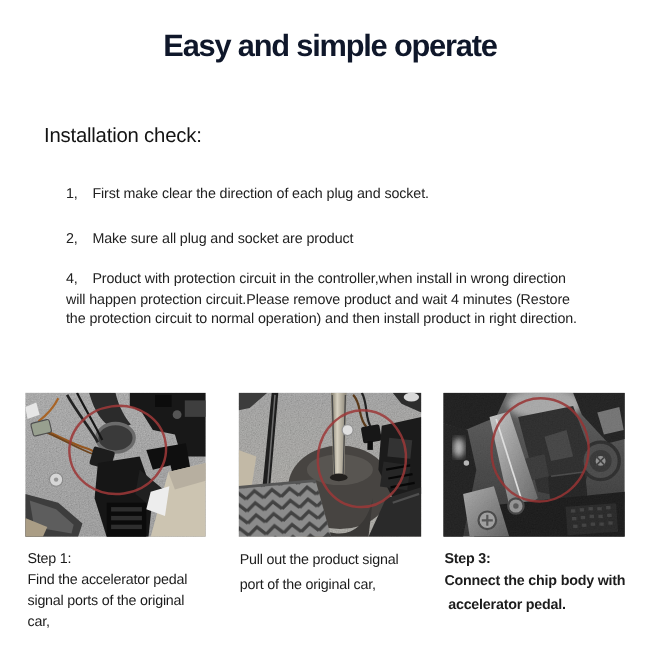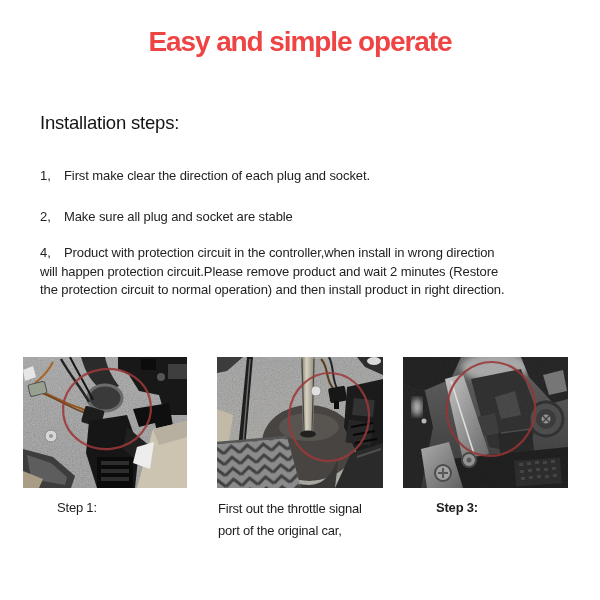--- a/index.html
+++ b/index.html
@@ -2,59 +2,59 @@
 <html><head>
 <meta charset="utf-8">
 <style>
   html,body{margin:0;padding:0;background:#fff;}
   .page{
     position:relative;width:600px;height:600px;background:#ffffff;
     font-family:"Liberation Sans",sans-serif;color:#1e1e1e;overflow:hidden;
   }
   .title{
     position:absolute;top:26px;left:0;width:600px;text-align:center;
-    font-size:28px;font-weight:700;letter-spacing:-1.1px;color:#ef4444;
+    font-size:28px;font-weight:700;letter-spacing:-1.1px;color:#0f172a;
   }
   .install-heading{
     position:absolute;left:40px;top:112px;font-size:18.5px;letter-spacing:-0.2px;
     color:#141414;font-weight:500;
   }
   .items{position:absolute;left:40px;top:149px;width:556px;font-size:13px;letter-spacing:-0.1px;color:#222;}
-  .item{line-height:28px;}
+  .item{line-height:28px;margin-left:20px;}
   .item.tight{line-height:18.5px;margin-top:9px;}
   .item .num{display:inline-block;min-width:12px;margin-right:12px;}
   .item .txt{white-space:pre;}
   .photo{position:absolute;top:357px;height:131px;margin:0;padding:0;}
   .photo svg{display:block;width:100%;height:100%;filter:blur(0.4px);}
   .p1{left:23px;width:164px;}
   .p2{left:217px;width:166px;}
   .p3{left:403px;width:165px;}
   .caption{position:absolute;top:498px;font-size:13px;letter-spacing:-0.2px;color:#1c1c1c;}
   .c1{left:25px;width:192px;}
   .c2{left:218px;width:186px;}
   .c3{left:404px;width:186px;font-weight:bold;}
-  .caption .step-label{line-height:19px;display:block;margin-left:32px;}
+  .caption .step-label{line-height:19px;display:block;}
   .caption .cap-lines{white-space:pre-wrap;display:block;}
   .c1 .cap-lines{line-height:19px;}
   .c2 .cap-lines,.c3 .cap-lines{line-height:21.5px;}
 </style>
 </head>
 <body>
 
 <div class="page">
 
   <div class="title">Easy and simple operate</div>
 
-  <div class="install-heading">Installation steps:</div>
+  <div class="install-heading">Installation check:</div>
 
   <div class="items">
     <p class="item"><span class="num">1,</span><span class="txt">First make clear the direction of each plug and socket.</span></p>
-    <p class="item"><span class="num">2,</span><span class="txt">Make sure all plug and socket are stable</span></p>
+    <p class="item"><span class="num">2,</span><span class="txt">Make sure all plug and socket are product</span></p>
     <p class="item tight"><span class="num">4,</span><span class="txt">Product with protection circuit in the controller,when install in wrong direction
-will happen protection circuit.Please remove product and wait 2 minutes (Restore
+will happen protection circuit.Please remove product and wait 4 minutes (Restore
 the protection circuit to normal operation) and then install product in right direction.</span></p>
   </div>
 
   <figure class="photo p1">
     <svg viewBox="0 0 164 131" preserveAspectRatio="none">
       <defs>
         <linearGradient id="g1" x1="0" y1="0" x2="0" y2="1">
           <stop offset="0" stop-color="#9a9a9a"></stop>
             <stop offset="1" stop-color="#878787"></stop>
         </linearGradient>
@@ -223,22 +223,27 @@
       <line x1="40" y1="111" x2="40" y2="121" stroke="#4a4a4a" stroke-width="2"></line>
       <circle cx="66" cy="103" r="7" fill="#8f8f8f" stroke="#3a3a3a" stroke-width="2"></circle>
       <circle cx="66" cy="103" r="2.5" fill="#4e4e4e"></circle>
       <rect x="0" y="0" width="165" height="131" filter="url(#n3)" opacity="0.12"></rect>
       <ellipse cx="88" cy="52" rx="44" ry="47" fill="none" stroke="#983434" stroke-width="2.2" opacity="0.85" transform="rotate(10 88 52)"></ellipse>
     </svg>
   </figure>
 
   <div class="caption c1">
     <span class="step-label">Step 1:</span>
+    <span class="cap-lines">Find the accelerator pedal
+signal ports of the original
+car,</span>
   </div>
   <div class="caption c2">
-    <span class="cap-lines">First out the throttle signal
+    <span class="cap-lines">Pull out the product signal
 port of the original car,</span>
   </div>
   <div class="caption c3">
     <span class="step-label">Step 3:</span>
+    <span class="cap-lines">Connect the chip body with
+ accelerator pedal.</span>
   </div>
 
 </div>
 
 </body></html>

